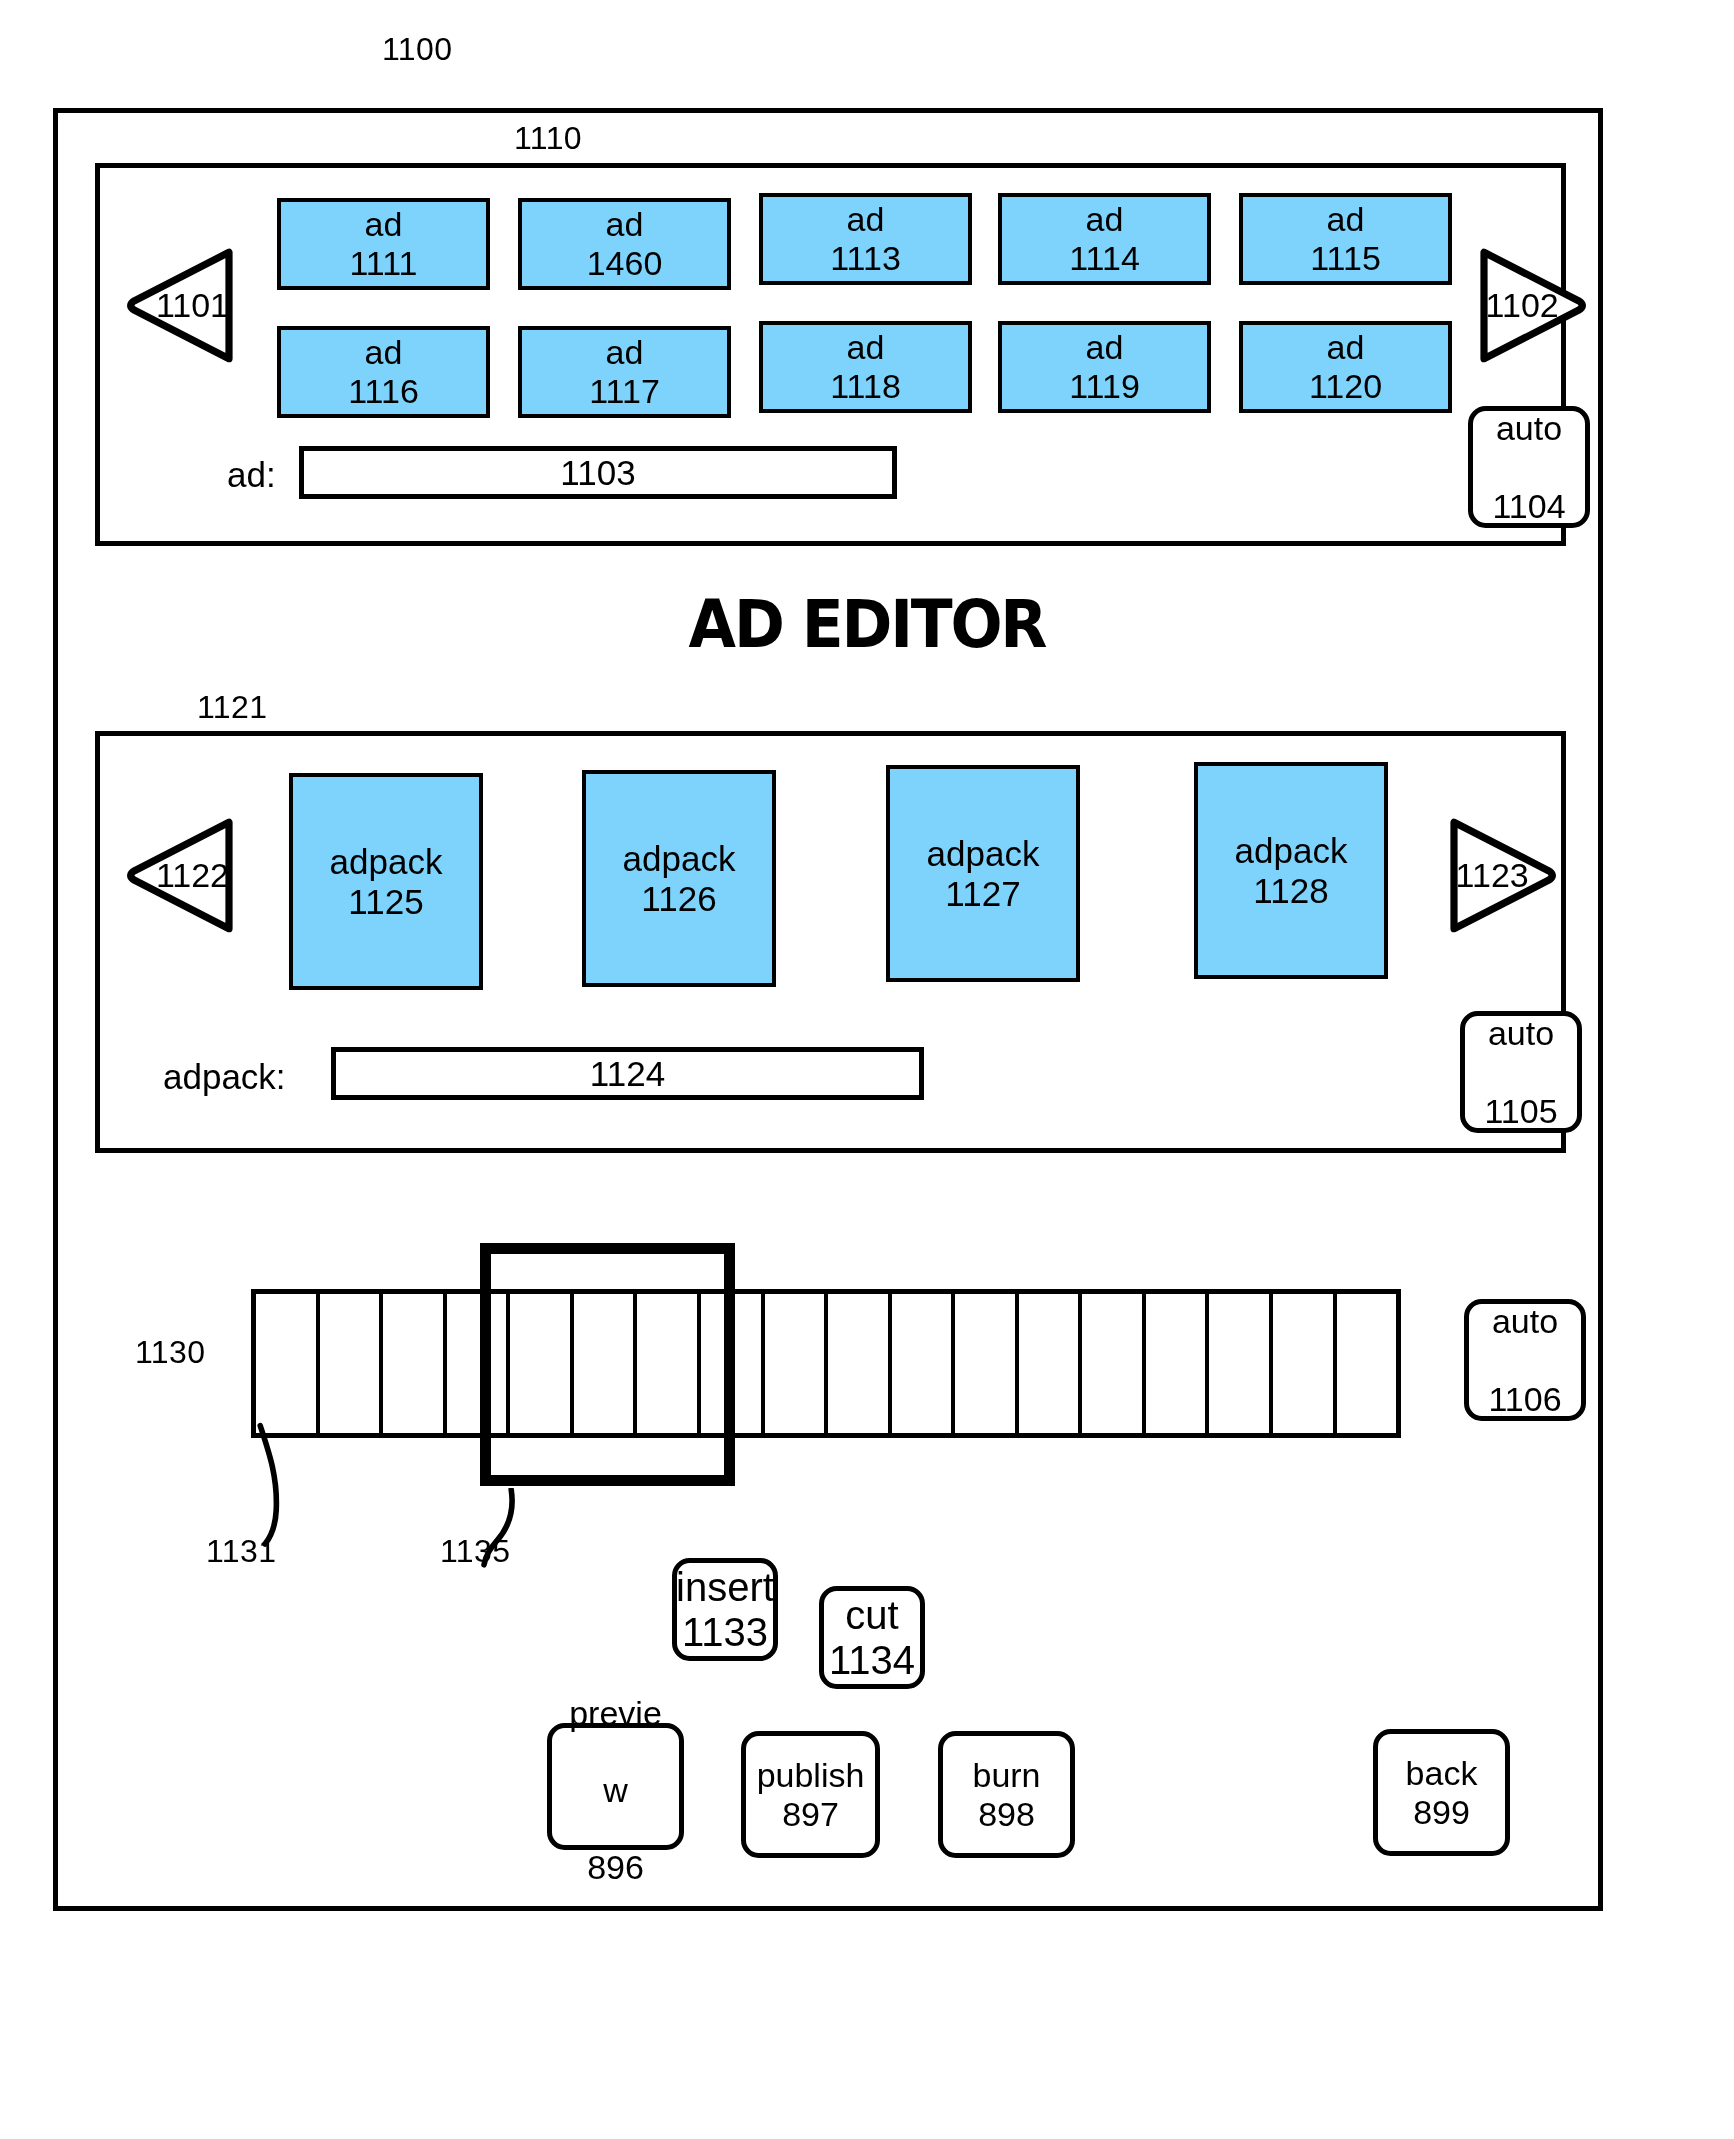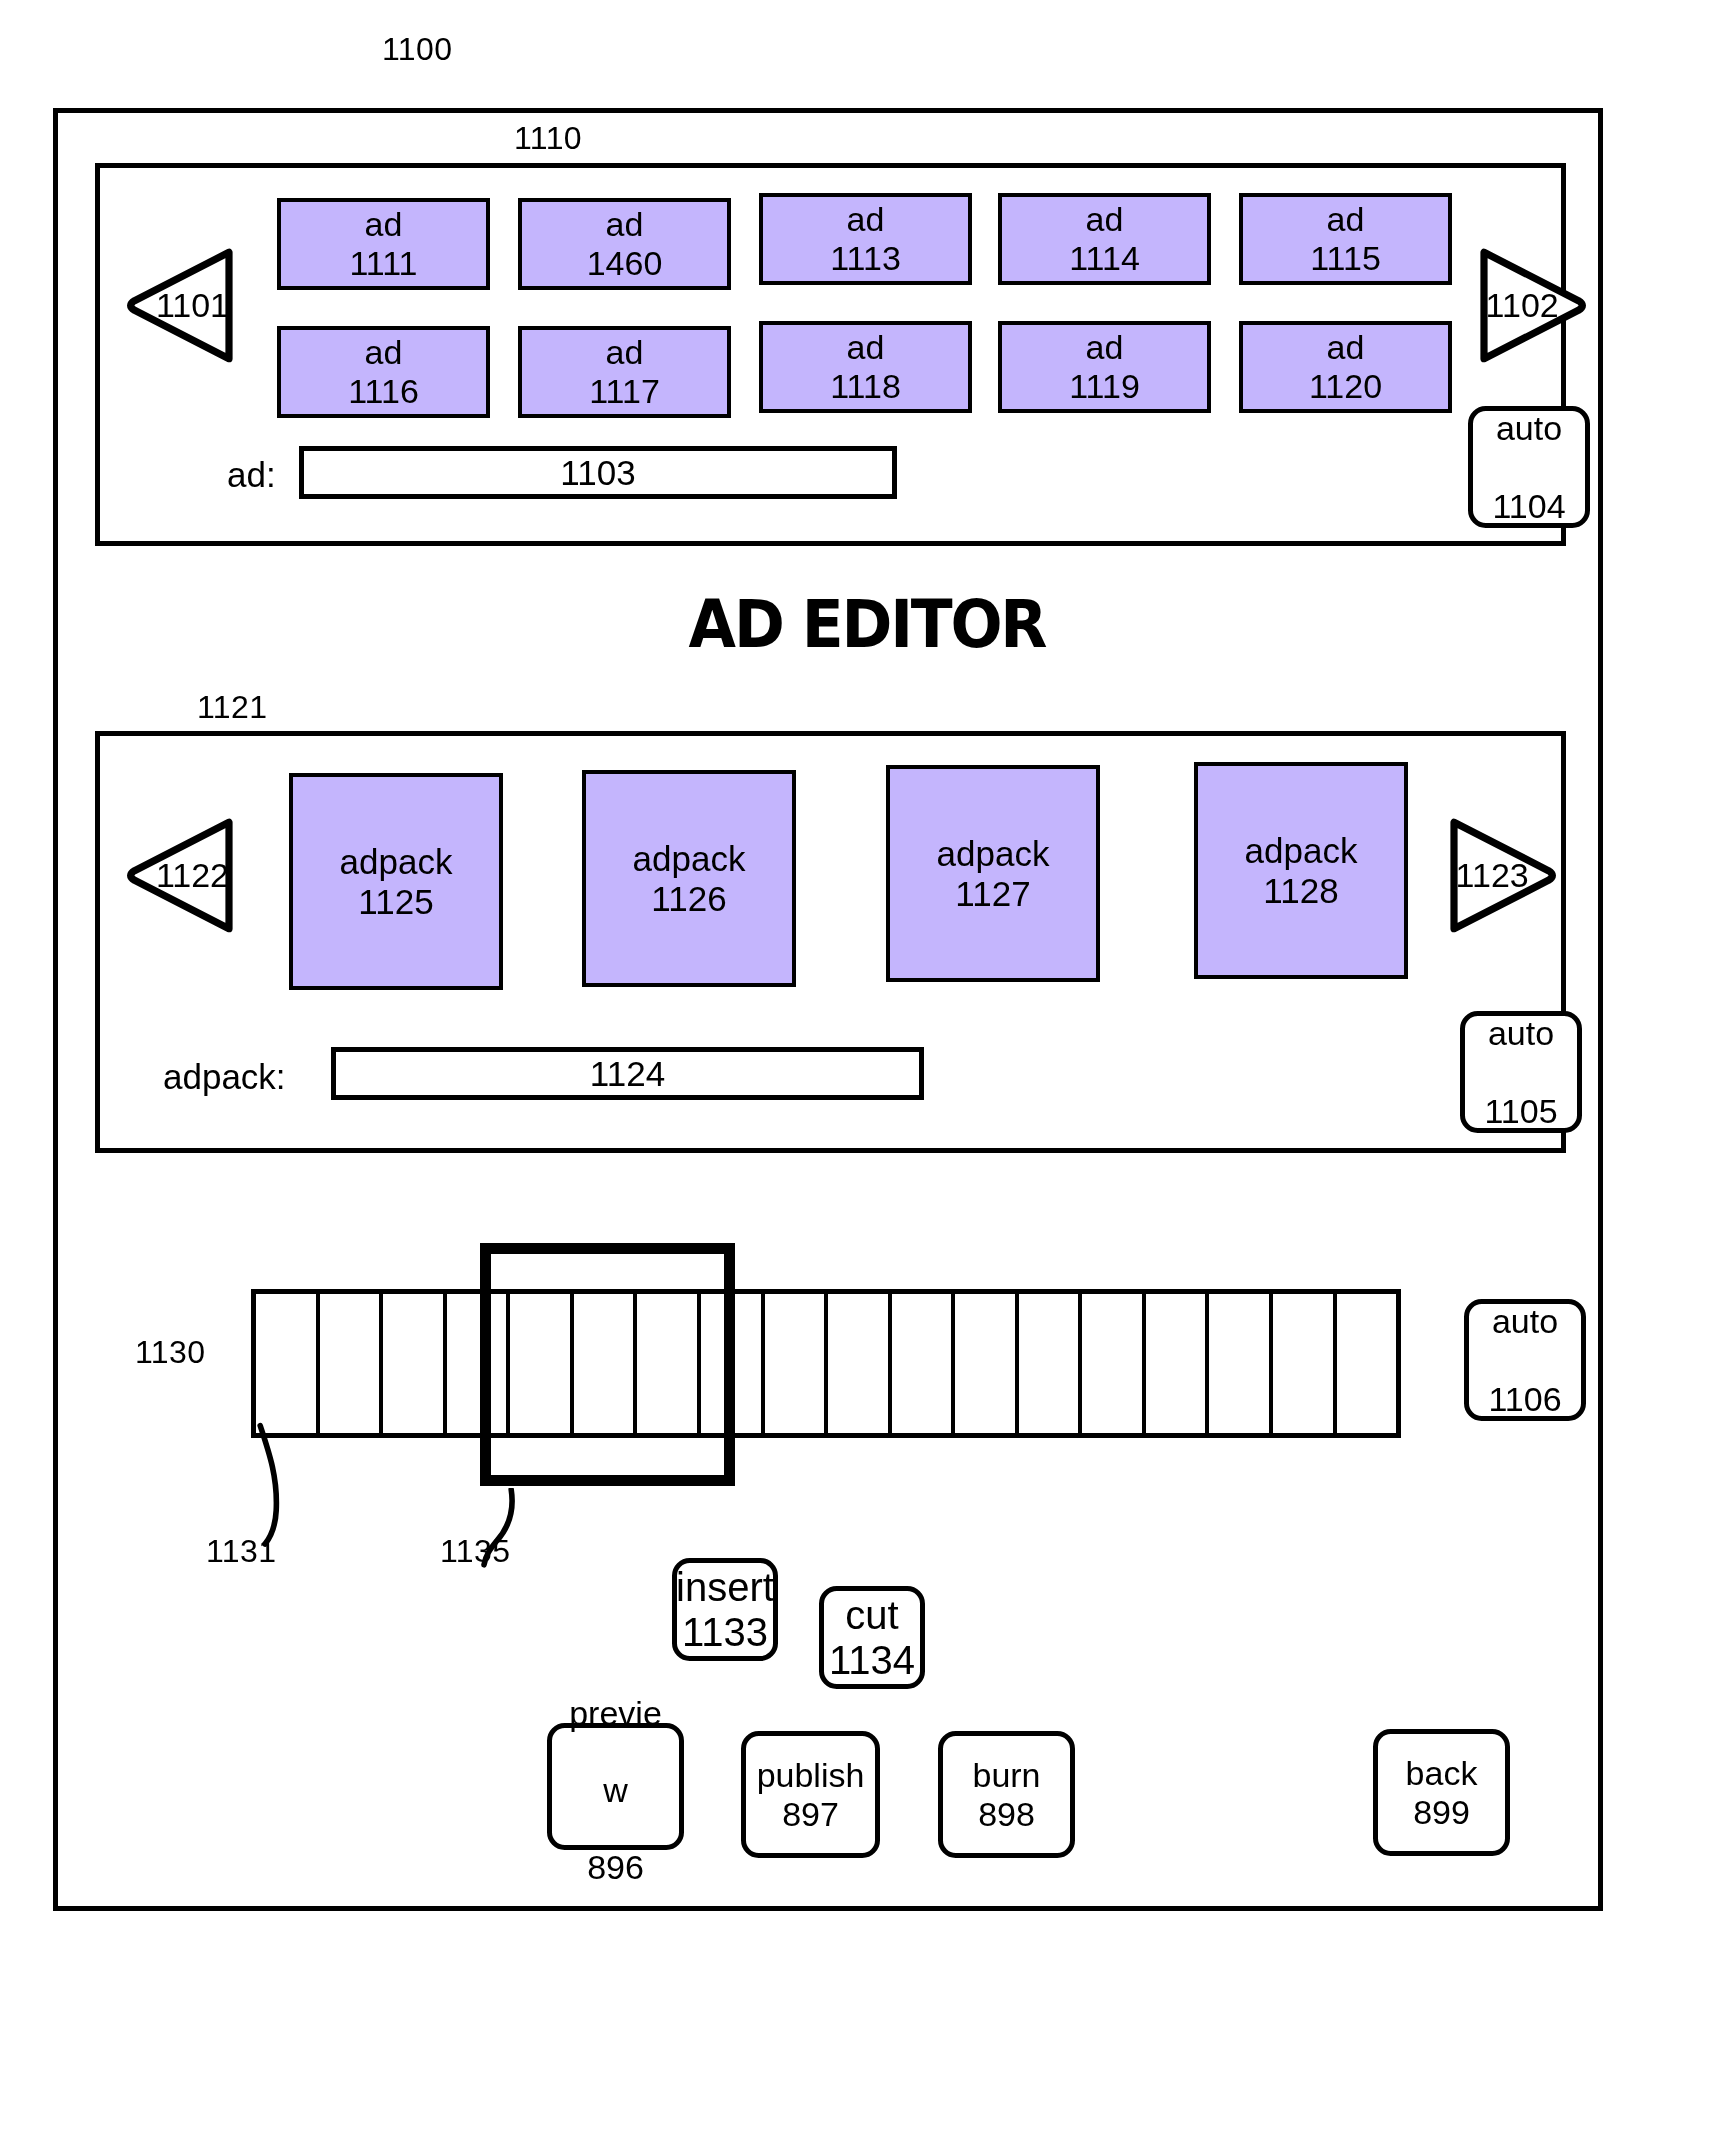--- a/index.html
+++ b/index.html
@@ -53,33 +53,33 @@
     top: 731px;
     width: 1471px;
     height: 422px;
   }
 
   
   .tile {
     position: absolute;
     border: 4.8px solid #000;
     box-sizing: border-box;
-    background: #c4b5fd;
+    background: #7dd3fc;
     display: flex;
     flex-direction: column;
     align-items: center;
     justify-content: center;
     font-size: 34px;
     line-height: 1.14;
     color: #000;
   }
   .tile .l1, .tile .l2 { display: block; }
 
   .ad-tile { width: 213px; height: 92px; font-size: 34px; }
-  .adpack-tile { width: 214px; height: 217px; font-size: 35px; }
+  .adpack-tile { width: 194px; height: 217px; font-size: 35px; }
 
   
   .tri-btn {
     position: absolute;
     width: 112px;
     height: 129px;
   }
   .tri-btn svg { display: block; width: 100%; height: 100%; }
   .tri-btn .tri-num {
     position: absolute;

